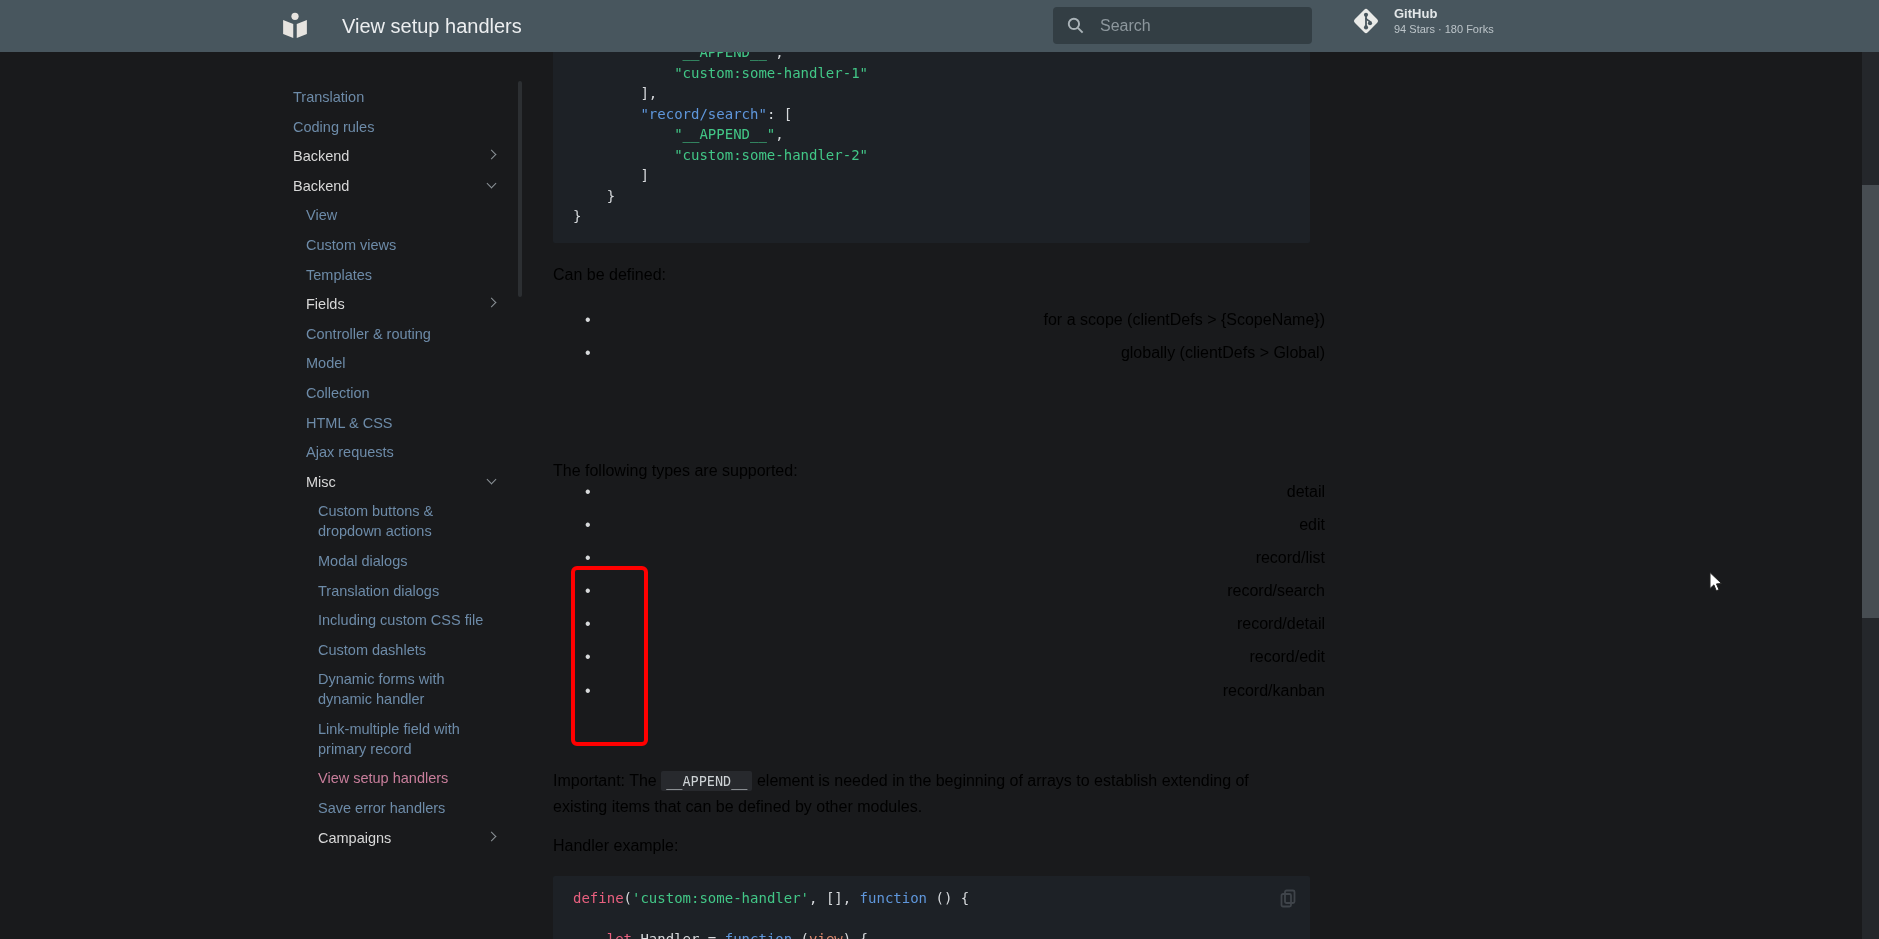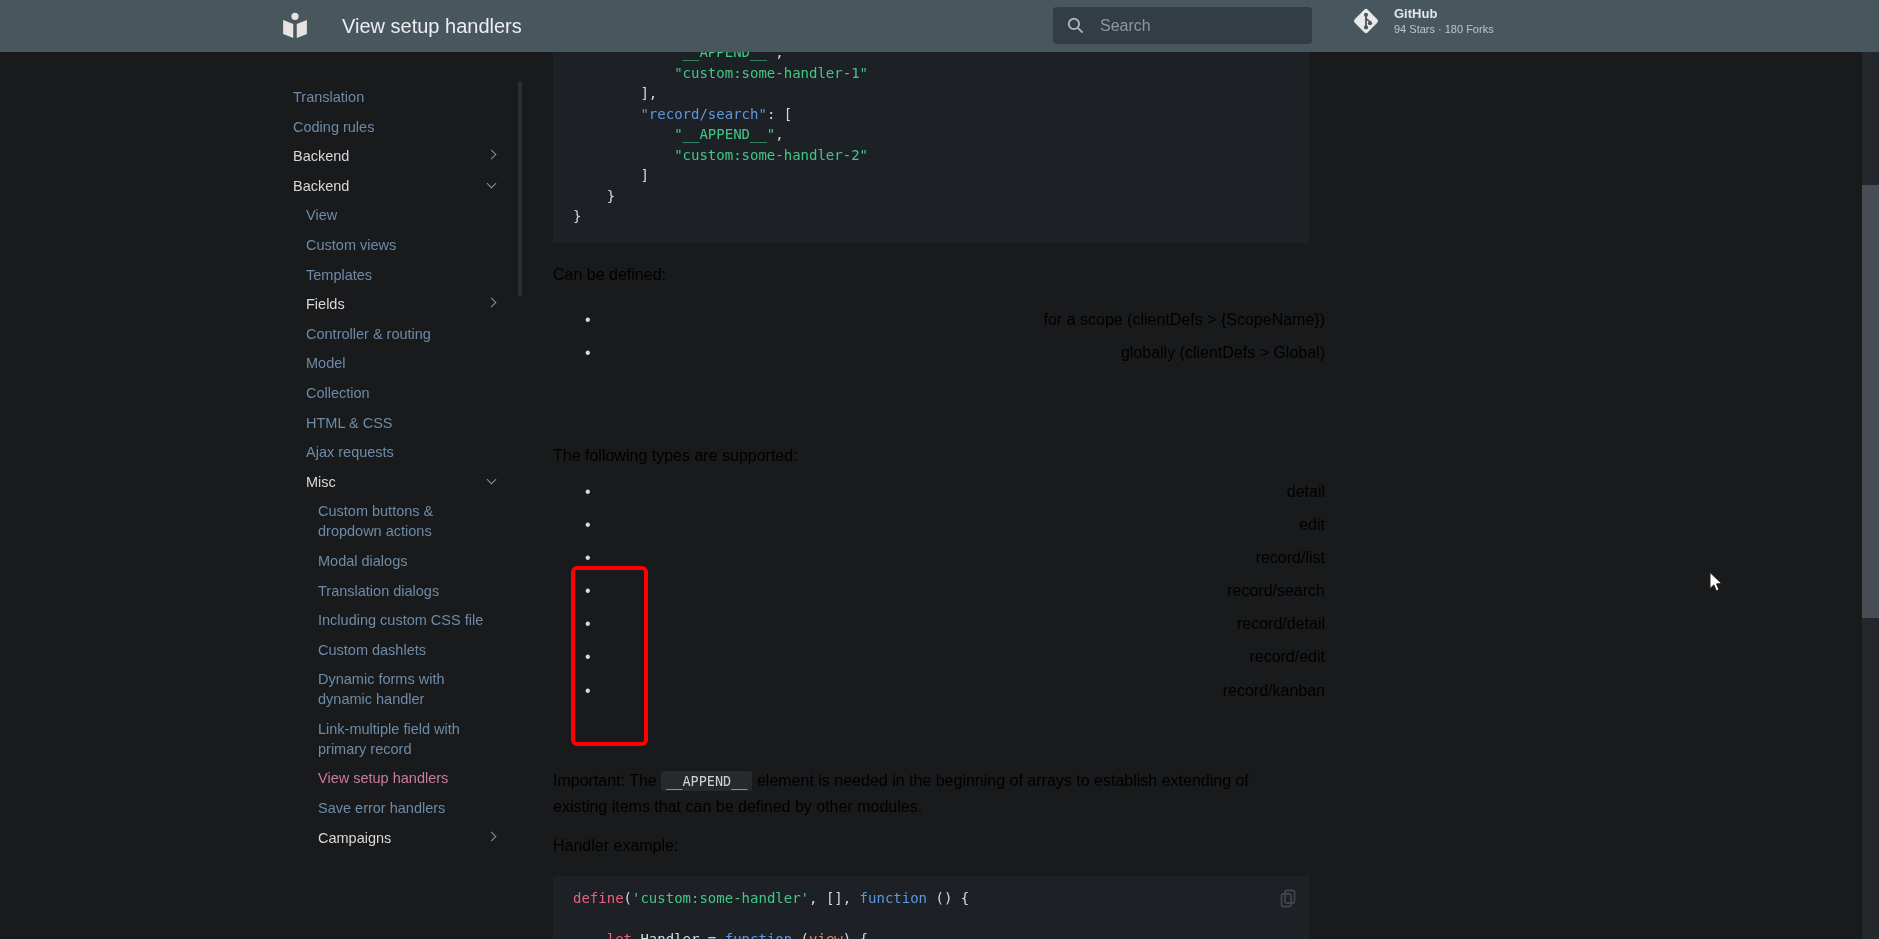--- a/index.html
+++ b/index.html
@@ -50,21 +50,21 @@
   #code-top{top:30px;height:213px;z-index:1;}
   #code-bottom{top:876px;height:80px;}
   #copy-btn{position:absolute;right:12px;top:12px;width:20px;height:20px;cursor:pointer;}
 
   .para{position:absolute;left:553px;width:757px;line-height:22px;}
   .doc-list{position:absolute;left:568px;width:757px;list-style:none;text-align:right;}
   .doc-list li{position:relative;height:20px;line-height:20px;padding-left:36px;margin-bottom:13.1px;}
   .doc-list li::before{content:"•";position:absolute;left:17px;top:0;color:var(--body-text);}
   code.inline{font-family:"DejaVu Sans Mono",monospace;font-size:13.5px;background:var(--inline-code-bg);
     color:#ced3d6;padding:2px 5px;border-radius:2px;}
-  #p-can{top:264px;} #ul-defined{top:310px;} #p-handlers{top:389px;} #p-types{top:445px;}
+  #p-can{top:264px;} #ul-defined{top:310px;} #p-handlers{top:389px;} #p-types{top:460px;}
   #ul-types{top:482px;} #p-important{top:732px;width:730px;line-height:25px;margin-top:36px;} #p-example{top:835px;}
 
   
   #red-rect{position:absolute;left:571px;top:566px;width:77px;height:180px;border:4px solid var(--annotation-red);
     border-radius:6px;z-index:6;}
   #main-scrollbar{position:absolute;left:1862px;top:52px;width:17px;height:887px;background:var(--scrollbar-track);z-index:15;}
   #main-scrollbar .thumb{position:absolute;left:0;top:133px;width:17px;height:433px;background:var(--scrollbar-thumb);}
   #cursor{position:absolute;left:1709px;top:572px;z-index:30;}
 </style>
 </head>

